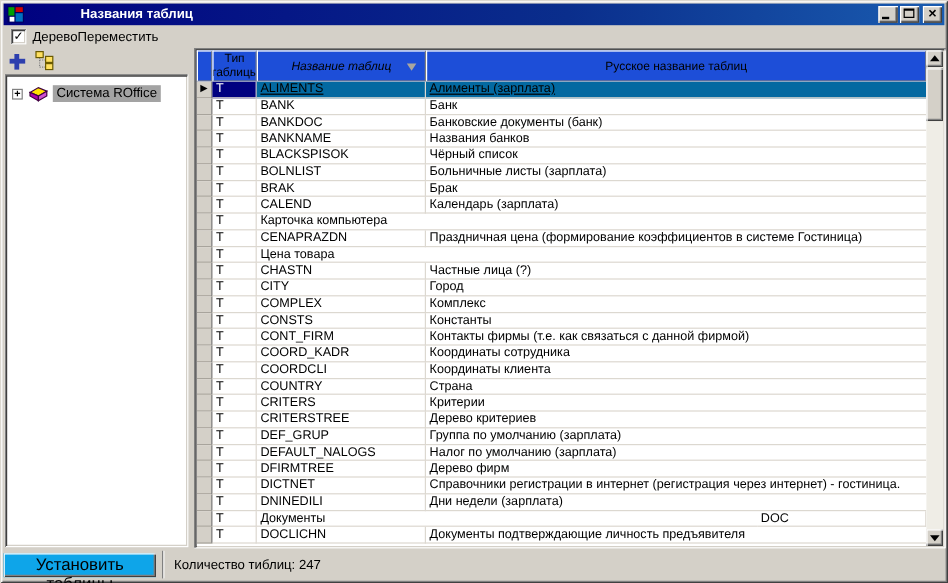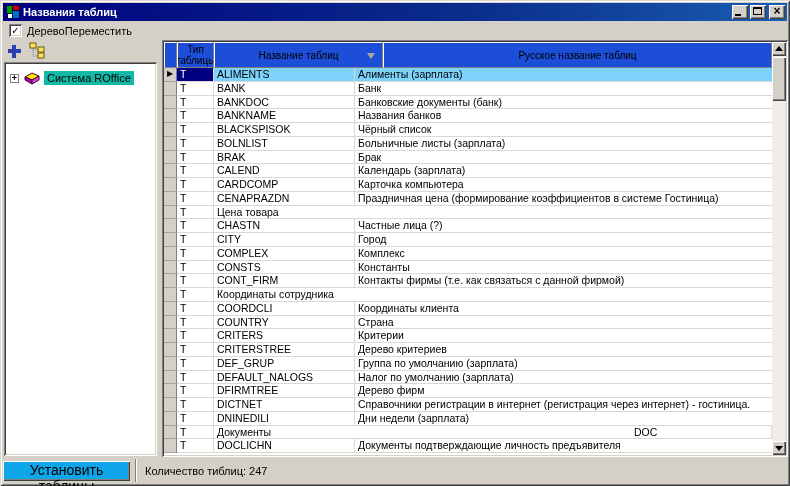--- a/index.html
+++ b/index.html
@@ -4,21 +4,21 @@
 <style>
   html,body{margin:0;padding:0;width:790px;height:486px;overflow:hidden;
     font-family:"Liberation Sans","DejaVu Sans",sans-serif;font-size:11px;color:#000;}
   *{box-sizing:border-box;}
   .window{position:absolute;inset:0;background:#d4d0c8;
     box-shadow:inset 1px 1px 0 #dcd8d0, inset -1px -1px 0 #404040,
                inset 2px 2px 0 #ffffff, inset -2px -2px 0 #808080;}
   
   .titlebar{position:absolute;left:3px;top:3px;right:3px;height:18px;
     background:linear-gradient(90deg,#000080 0%,#0a2e8c 60%,#1a5cb0 100%);
-    display:flex;align-items:center;padding:0 2px;}
+    display:flex;align-items:center;padding:0 2px;gap:44px;}
   .app-icon{width:14px;height:14px;margin:0 3px 0 1px;flex:0 0 auto;}
   .title-text{color:#fff;font-weight:bold;font-size:11px;line-height:18px;white-space:nowrap;}
   .tb-btns{margin-left:auto;display:flex;align-items:center;}
   .tbtn{width:16px;height:14px;padding:0;margin-left:2px;background:#d4d0c8;border:none;position:relative;cursor:default;
     box-shadow:inset 1px 1px 0 #ffffff, inset -1px -1px 0 #404040, inset -2px -2px 0 #808080;}
   .glyph-min{position:absolute;left:3px;bottom:3px;width:6px;height:2px;background:#000;}
   .glyph-max{position:absolute;left:3px;top:2px;width:9px;height:8px;border:1px solid #000;border-top:2px solid #000;}
   .glyph-x{position:absolute;left:0;top:0;width:16px;height:13px;text-align:center;
     font-size:12px;font-weight:bold;line-height:12px;color:#000;}
   
@@ -35,46 +35,46 @@
   .plus-glyph{position:absolute;left:3px;top:1px;width:15px;height:15px;}
   .plus-glyph::before{content:"";position:absolute;left:1px;top:6px;width:13px;height:4px;background:#2d3fae;}
   .plus-glyph::after{content:"";position:absolute;left:5px;top:2px;width:4px;height:13px;background:#2d3fae;}
   .tree-box{position:absolute;left:4px;top:62px;width:153px;height:394px;background:#fff;
     box-shadow:inset 1px 1px 0 #808080, inset -1px -1px 0 #ffffff, inset 2px 2px 0 #404040, inset -2px -2px 0 #d4d0c8;}
   .tree-item{position:absolute;left:6px;top:8px;display:flex;align-items:center;height:16px;}
   .expand{width:9px;height:9px;background:#fff;border:1px solid #808080;
     display:inline-flex;align-items:center;justify-content:center;
     font-size:9px;line-height:7px;font-weight:bold;color:#000;}
   .tree-node-icon{margin:0 3px 0 5px;width:17px;height:14px;}
-  .tree-label{background:#14b8a6;padding:1px 3px;white-space:nowrap;}
+  .tree-label{background:#a3a3a3;padding:1px 3px;white-space:nowrap;}
   .splitter{position:absolute;left:157px;top:40px;width:5px;height:417px;}
   
   .grid{position:absolute;left:162px;top:40px;width:626px;height:417px;background:#fff;
     box-shadow:inset 1px 1px 0 #808080, inset -1px -1px 0 #ffffff, inset 2px 2px 0 #404040, inset -2px -2px 0 #d4d0c8;}
   .ghead{position:absolute;left:2px;top:2px;right:16px;height:26px;display:flex;}
   .gh{background:#1d4ed8;border:1px solid;border-color:#ffffff #808080 #808080 #ffffff;
     display:flex;align-items:center;justify-content:center;text-align:center;
     font-size:10px;line-height:11px;overflow:hidden;position:relative;}
   .gh.c-ind{width:13px;}
   .gh.c-type{width:37px;padding:0 1px;}
-  .gh.c-name{width:169px;}
+  .gh.c-name{width:141px;font-style:italic;}
   .gh.c-rus{flex:1;}
   .sort-tri{position:absolute;right:7px;top:10px;width:0;height:0;
     border:4px solid transparent;border-top:6px solid #aaa69e;border-bottom:none;}
   .rows{position:absolute;left:2px;top:28px;right:16px;bottom:2px;background:#fff;overflow:hidden;}
   .grow{display:flex;height:13.75px;}
   .cell{font-size:10.5px;line-height:12.5px;white-space:nowrap;overflow:hidden;
     padding:0 0 0 3px;border-bottom:1px solid #dcd8d0;border-right:1px solid #dcd8d0;}
   .cell.c-ind{width:13px;padding:0;background:#d4d0c8;border-right:1px solid #808080;border-bottom:1px solid #a8a49c;
     display:flex;align-items:center;justify-content:center;}
   .arr{font-size:8px;line-height:8px;color:#000;}
   .cell.c-type{width:37px;}
   .cell.c-name{width:141px;}
   .cell.c-rus{flex:1;border-right:none;}
-  .grow.sel .c-name,.grow.sel .c-rus{background:#7dd3fc;}
+  .grow.sel .c-name,.grow.sel .c-rus{background:#0369a1;text-decoration:underline;}
   .grow.sel .c-type{background:#000080;color:#fff;}
   
   .vscroll{position:absolute;top:2px;right:2px;width:14px;bottom:2px;background:#efede6;}
   .sbtn{position:absolute;left:0;width:14px;height:14px;background:#d4d0c8;border:none;padding:0;cursor:default;
     box-shadow:inset 1px 1px 0 #ffffff, inset -1px -1px 0 #404040, inset -2px -2px 0 #808080;
     display:flex;align-items:center;justify-content:center;}
   .sbtn.up{top:0;}
   .sbtn.down{bottom:0;}
   .tri-up{width:0;height:0;border:4px solid transparent;border-bottom:5px solid #000;border-top:none;margin-top:-1px;}
   .tri-down{width:0;height:0;border:4px solid transparent;border-top:5px solid #000;border-bottom:none;margin-bottom:-1px;}
@@ -209,21 +209,20 @@
         </div>
         <div class="grow">
           <div class="cell c-ind"></div>
           <div class="cell c-type">T</div>
           <div class="cell c-name">CALEND</div>
           <div class="cell c-rus">Календарь (зарплата)</div>
         </div>
         <div class="grow">
           <div class="cell c-ind"></div>
           <div class="cell c-type">T</div>
-          <div class="cell c-name">CARDCOMP</div>
           <div class="cell c-rus">Карточка компьютера</div>
         </div>
         <div class="grow">
           <div class="cell c-ind"></div>
           <div class="cell c-type">T</div>
           <div class="cell c-name">CENAPRAZDN</div>
           <div class="cell c-rus">Праздничная цена (формирование коэффициентов в системе Гостиница)</div>
         </div>
         <div class="grow">
           <div class="cell c-ind"></div>
@@ -256,20 +255,21 @@
         </div>
         <div class="grow">
           <div class="cell c-ind"></div>
           <div class="cell c-type">T</div>
           <div class="cell c-name">CONT_FIRM</div>
           <div class="cell c-rus">Контакты фирмы (т.е. как связаться с данной фирмой)</div>
         </div>
         <div class="grow">
           <div class="cell c-ind"></div>
           <div class="cell c-type">T</div>
+          <div class="cell c-name">COORD_KADR</div>
           <div class="cell c-rus">Координаты сотрудника</div>
         </div>
         <div class="grow">
           <div class="cell c-ind"></div>
           <div class="cell c-type">T</div>
           <div class="cell c-name">COORDCLI</div>
           <div class="cell c-rus">Координаты клиента</div>
         </div>
         <div class="grow">
           <div class="cell c-ind"></div>

